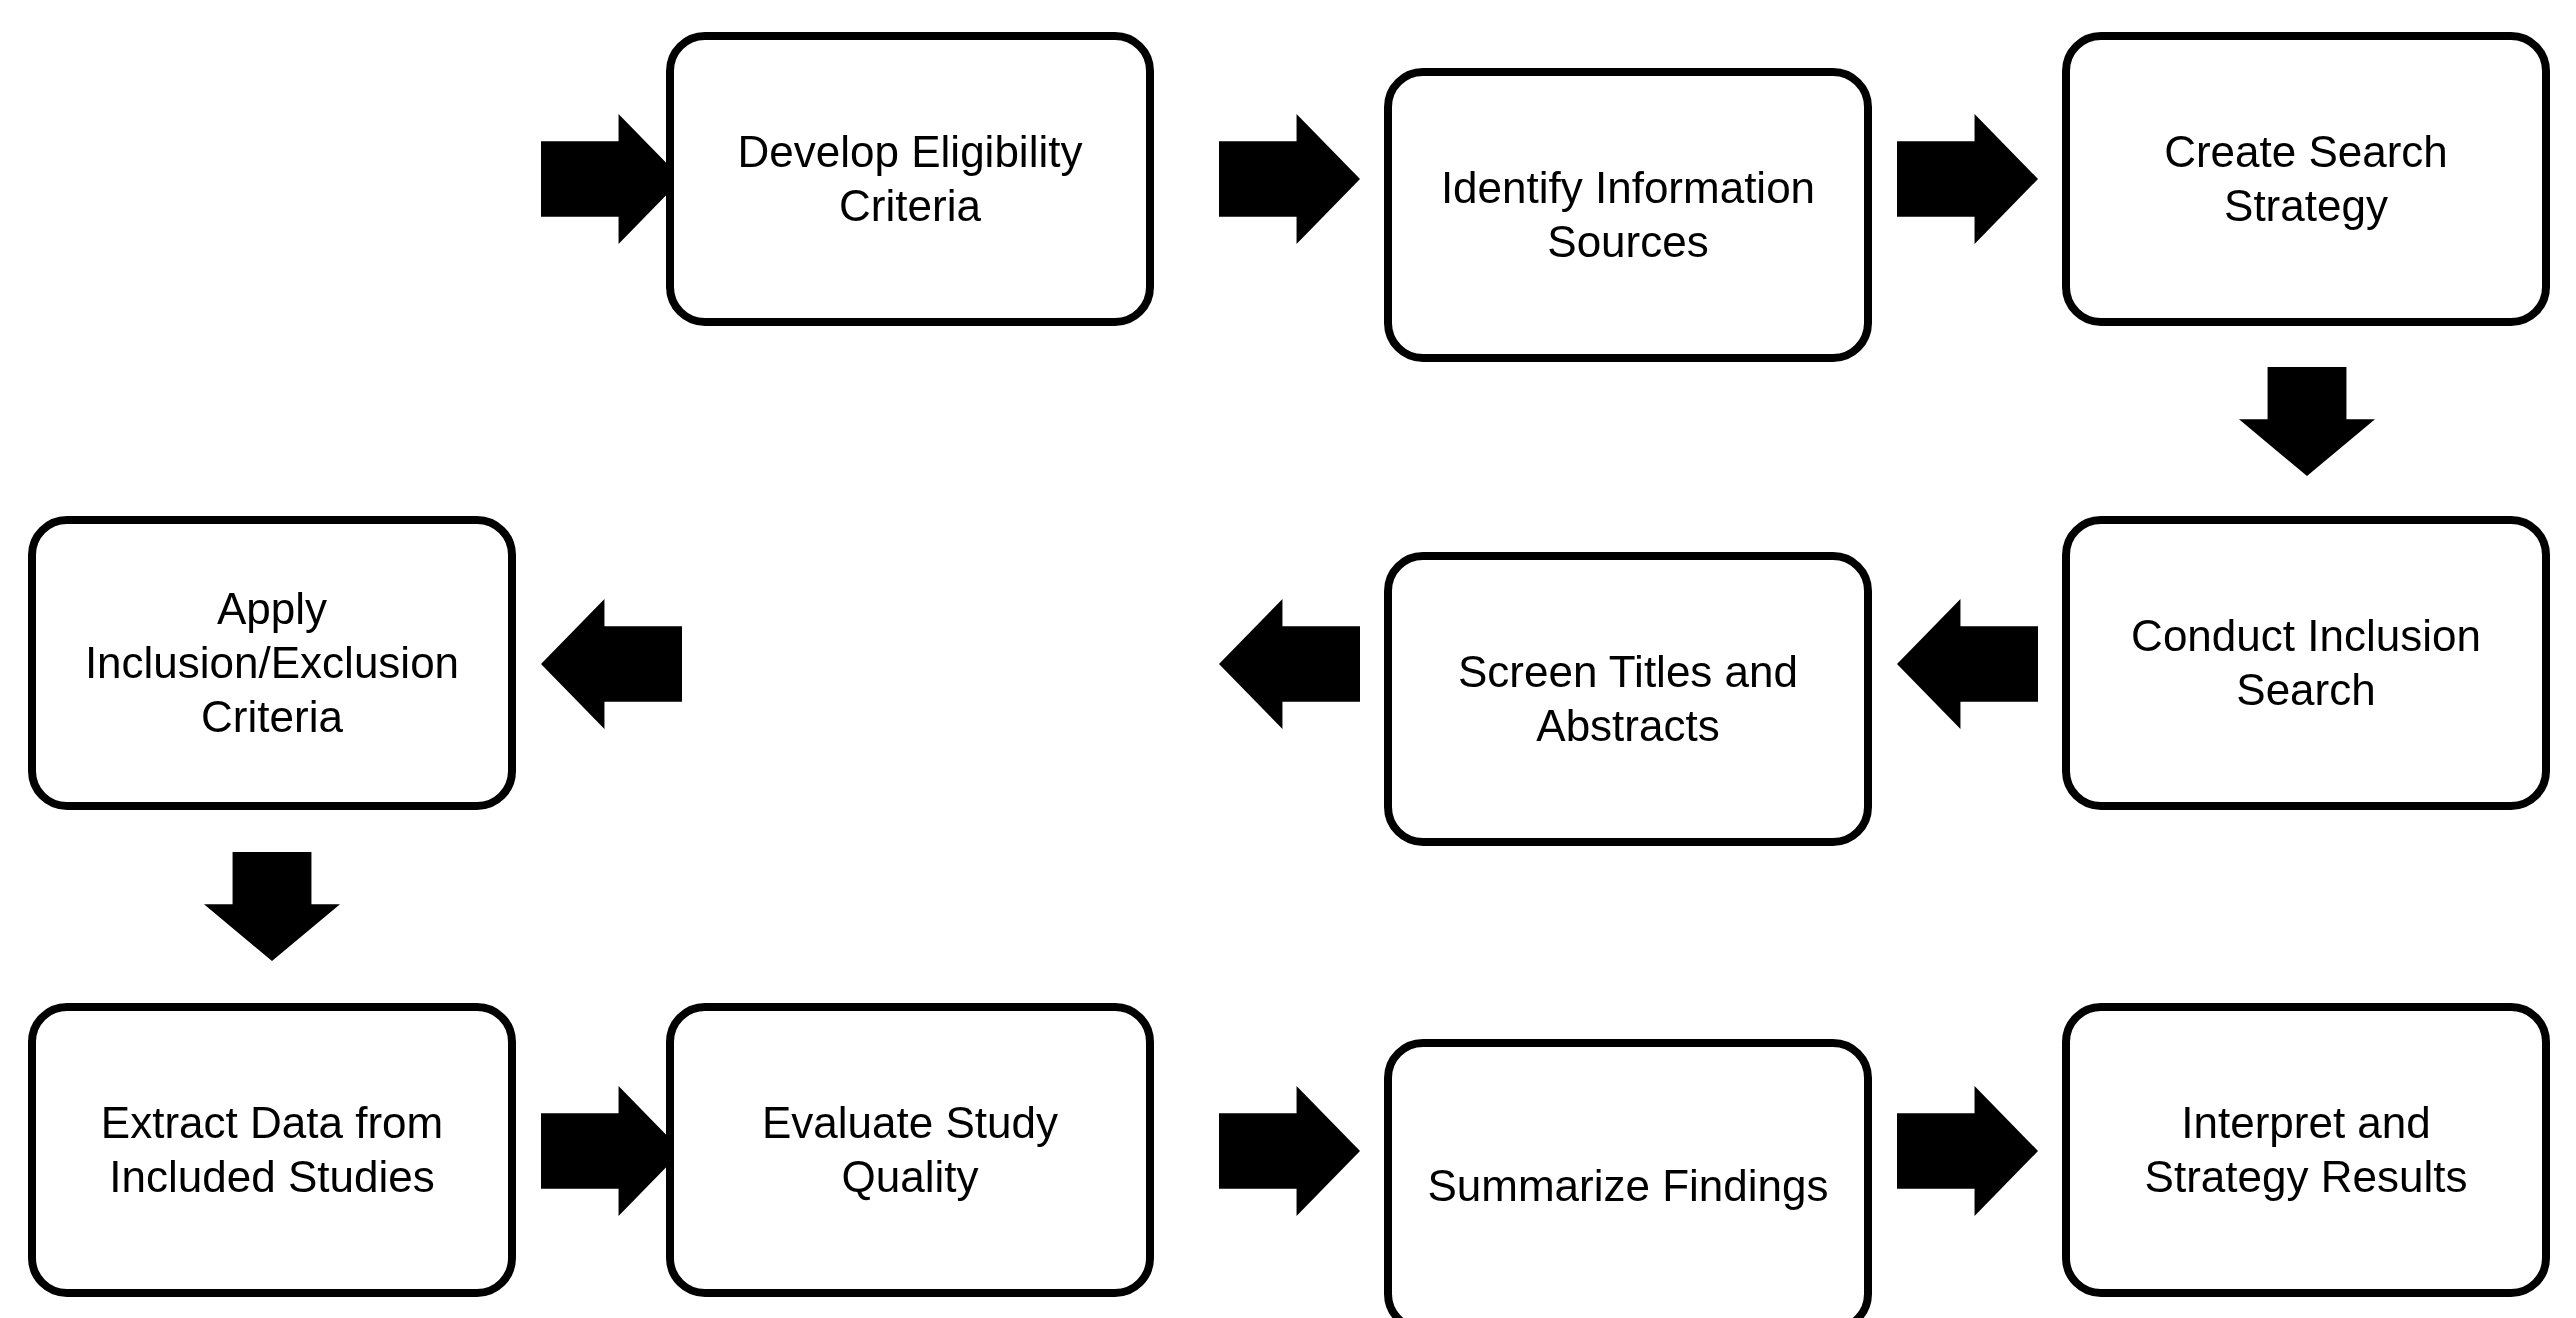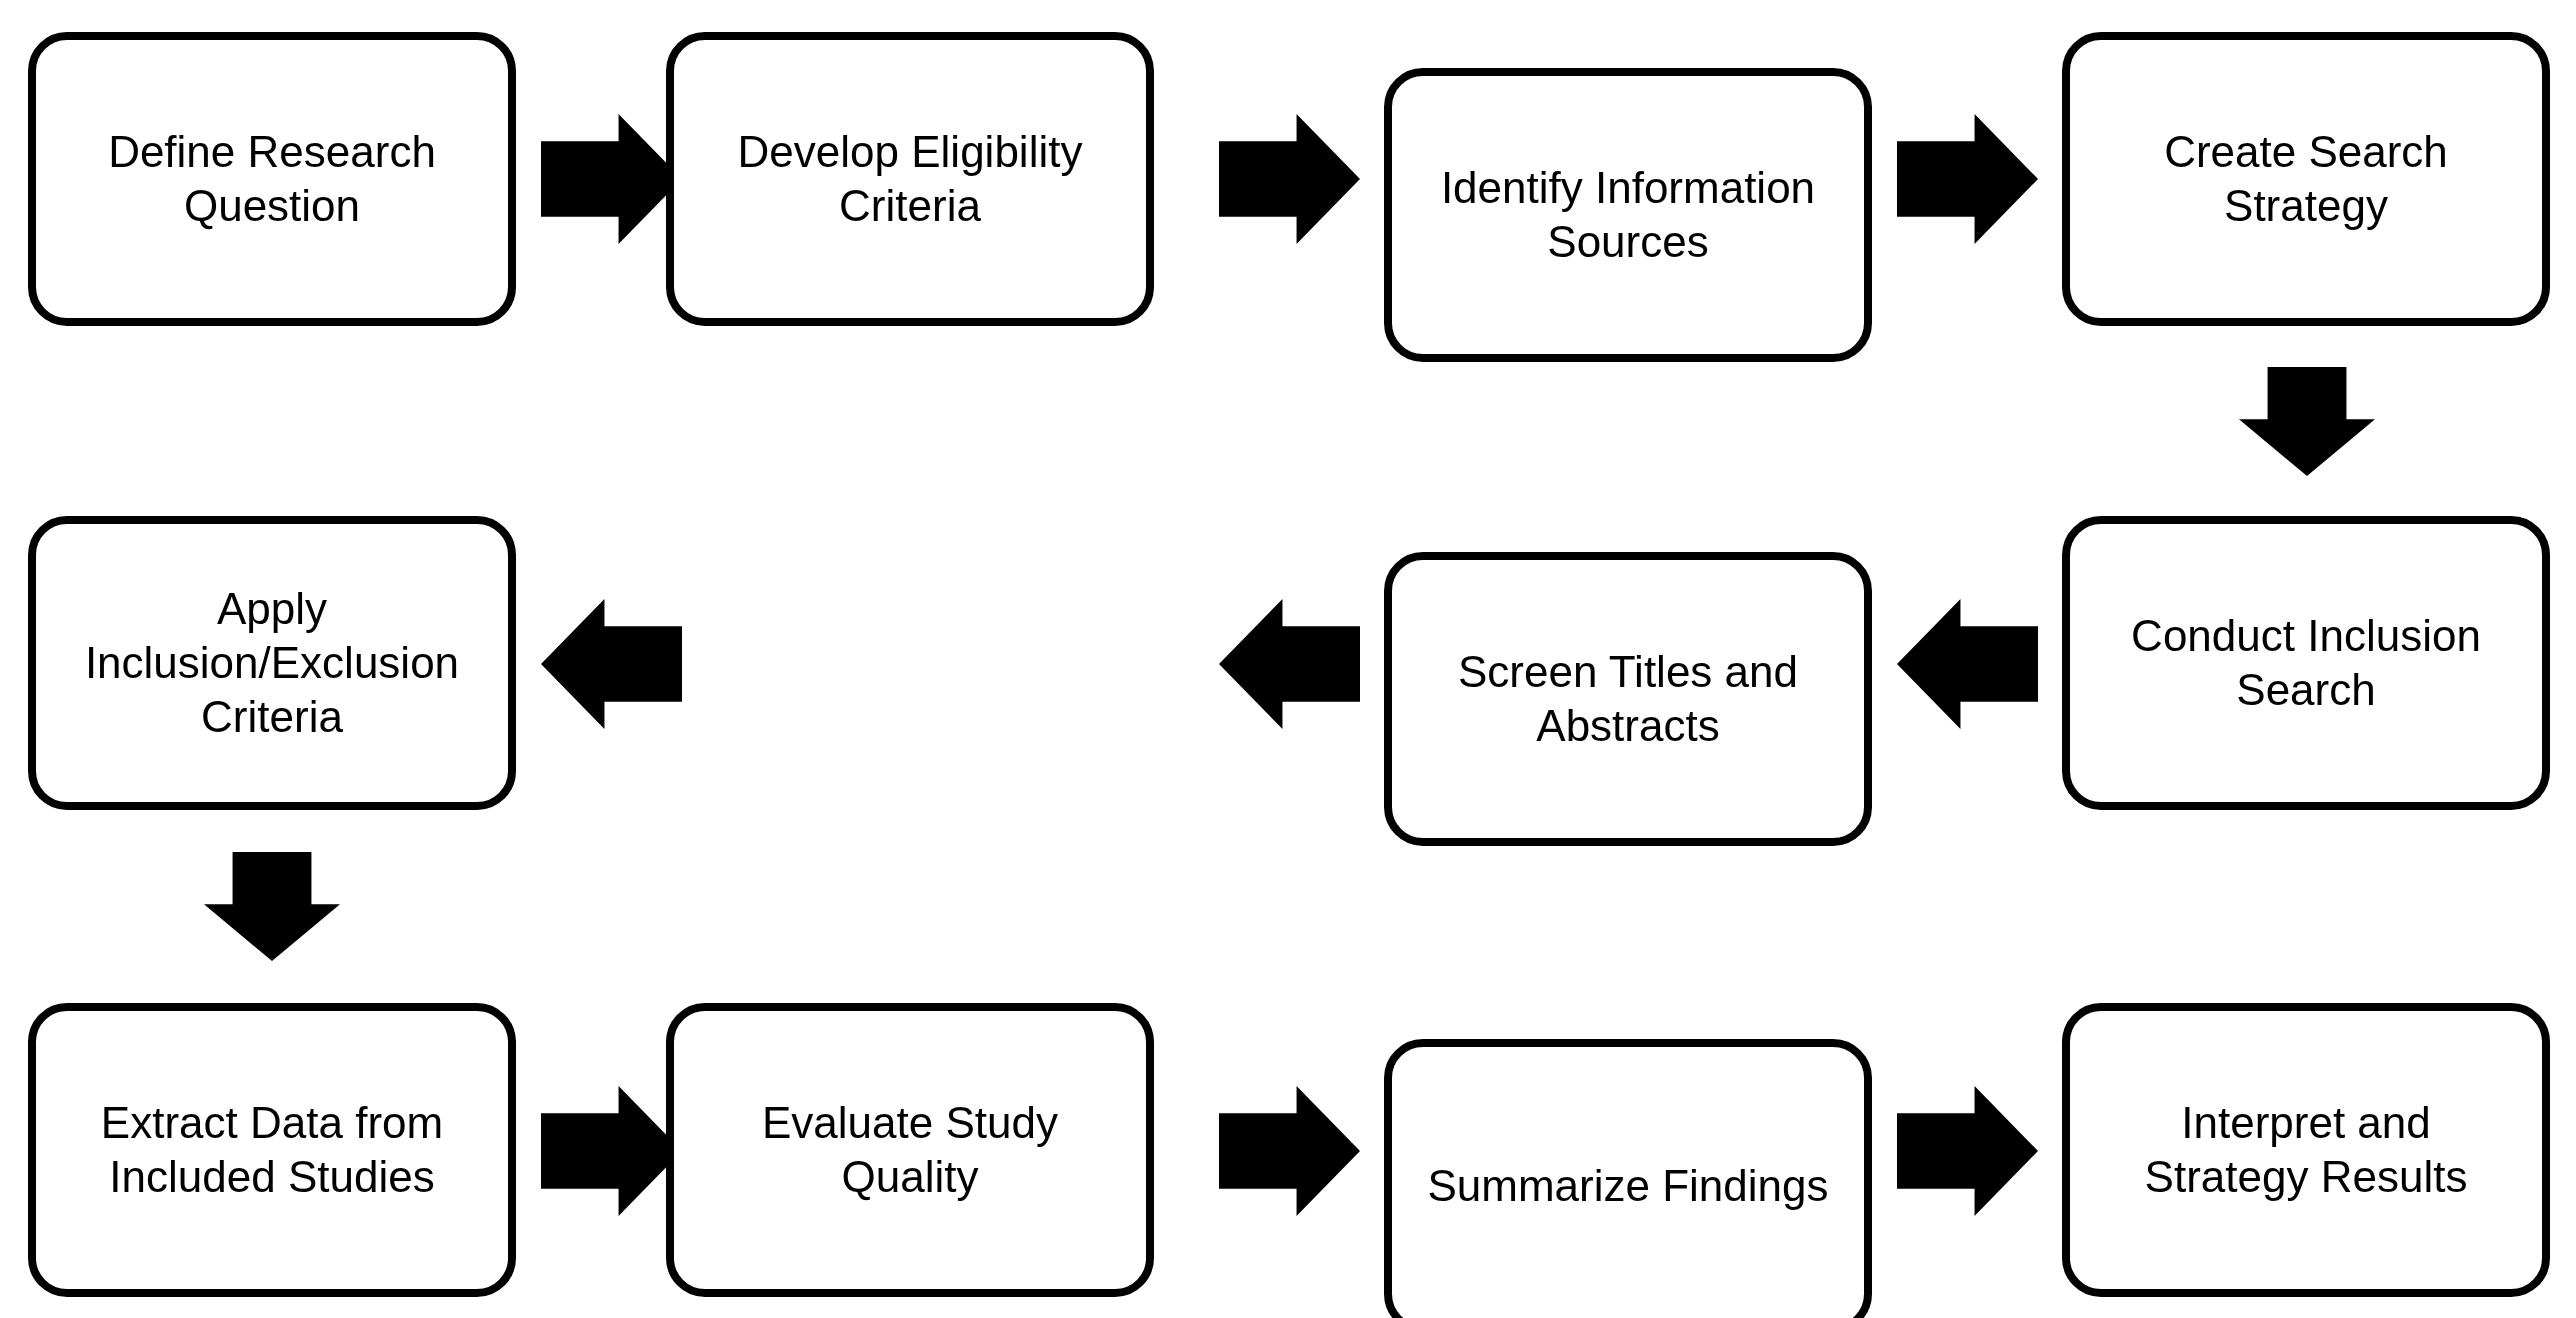--- a/index.html
+++ b/index.html
@@ -40,24 +40,20 @@
   .ar1{top:114px;} .ar2{top:599px;} .ar3{top:1086px;}
   
   .d1{left:2239px; top:367px;}
   .d2{left:204px;  top:852px;}
 </style>
 </head>
 <body>
 
 <div class="canvas">
 
-  <div class="box c1 r1">
-    <span class="label">Define Research
-Question</span>
-  </div>
   <div class="arrow arrow-right g1 ar1"></div>
 
   <div class="box c2 r1">
     <span class="label">Develop Eligibility
 Criteria</span>
   </div>
   <div class="arrow arrow-right g2 ar1"></div>
 
   <div class="box c3 r1">
     <span class="label">Identify Information

